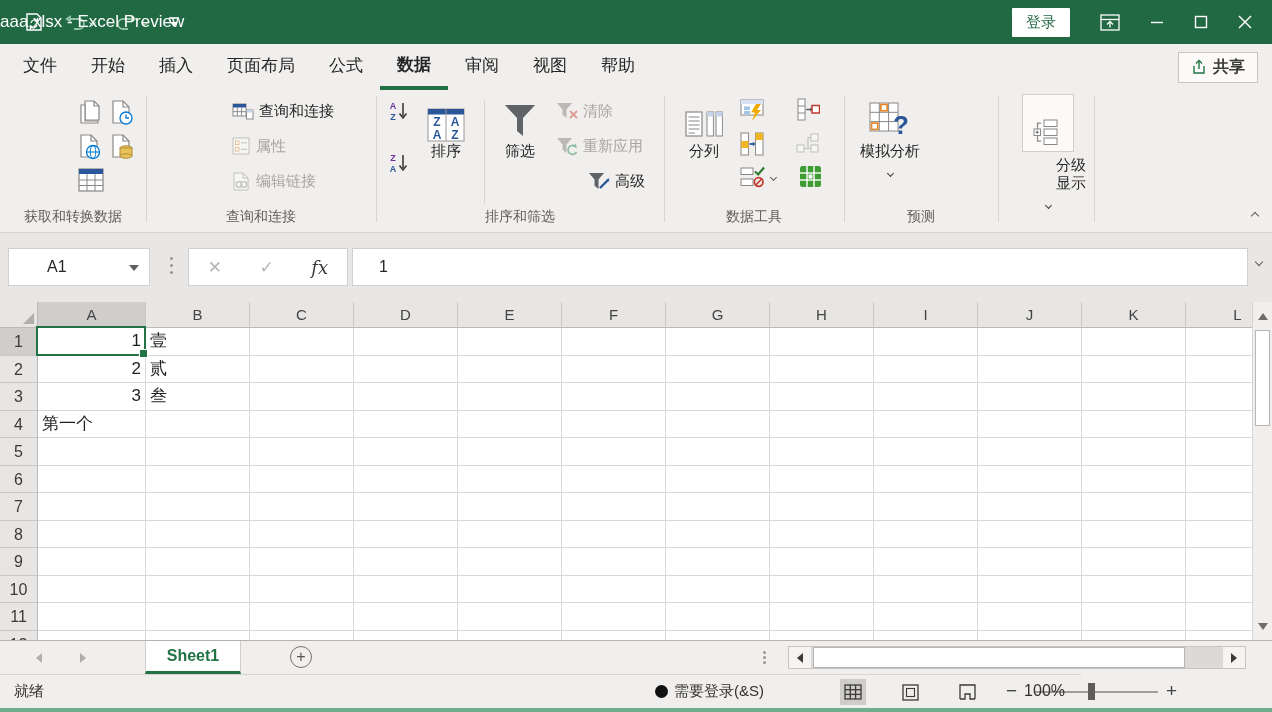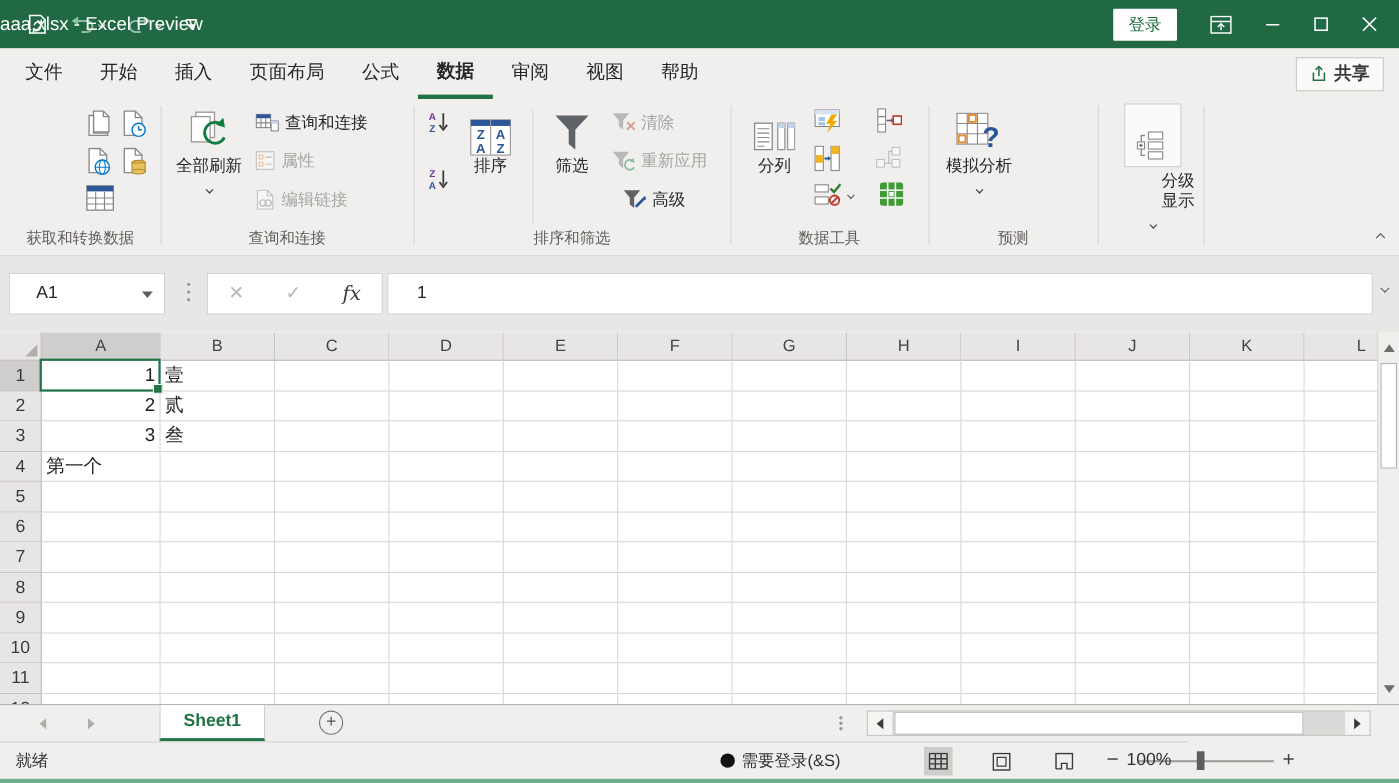--- a/index.html
+++ b/index.html
@@ -42,21 +42,21 @@
   .rsmall{position:absolute;display:flex;align-items:center;gap:5px;font-size:15px;color:#262626;cursor:default;}
   .rsmall .ic{display:flex;align-items:center;}
   .dis{color:#a8a6a4;}
   .dis svg{opacity:.45;}
   .collapse-chv{position:absolute;right:12px;top:120px;color:#605e5c;}
   .outline-ic-box{border:1px solid #d0cecc;background:#fbfaf9;padding:4px 10px;}
 
   
   .fstrip{position:absolute;left:0;top:233px;width:1272px;height:69px;background:#e9e7e5;}
   .namebox{position:absolute;left:8px;top:15px;width:142px;height:38px;background:#fff;
-      border:1px solid #d2d0ce;box-sizing:border-box;font-size:16px;line-height:36px;padding-left:24px;color:#262626;}
+      border:1px solid #d2d0ce;box-sizing:border-box;font-size:16px;line-height:36px;padding-left:38px;color:#262626;}
   .namebox .dd{position:absolute;right:10px;top:16px;width:0;height:0;
       border-left:5px solid transparent;border-right:5px solid transparent;border-top:6px solid #605e5c;}
   .vdots{position:absolute;left:170px;top:24px;width:3px;height:3px;border-radius:50%;background:#9a9896;
       box-shadow:0 7px 0 #9a9896,0 14px 0 #9a9896;}
   .fxbox{position:absolute;left:188px;top:15px;width:160px;height:38px;background:#fff;
       border:1px solid #d2d0ce;box-sizing:border-box;display:flex;align-items:center;justify-content:space-around;}
   .fx-x,.fx-check{color:#b8b6b4;font-size:17px;}
   .fx-glyph{font-family:"DejaVu Serif","Liberation Serif",serif;font-style:italic;font-size:18px;color:#3b3a39;}
   .finput{position:absolute;left:352px;top:15px;width:896px;height:38px;background:#fff;
       border:1px solid #d2d0ce;box-sizing:border-box;font-size:16px;line-height:36px;padding-left:26px;color:#262626;}
@@ -277,32 +277,20 @@
             <line x1="9" y1="6" x2="9" y2="23" stroke="#8a8886"></line>
             <line x1="17" y1="6" x2="17" y2="23" stroke="#8a8886"></line>
             <line x1="1" y1="12" x2="25" y2="12" stroke="#8a8886"></line>
             <line x1="1" y1="17.5" x2="25" y2="17.5" stroke="#8a8886"></line>
           </svg>
       </span>
     </div>
     <div class="glabel" style="left:0px;width:146px;">获取和转换数据</div>
     <div class="gsep" style="left:146px;"></div>
 
-    <div class="rbig" style="left:156px;width:68px;">
-      <div class="ic">
-        <svg width="42" height="42" viewBox="0 0 42 42">
-            <rect x="9" y="2" width="17" height="23" fill="#fff" stroke="#9a9896" stroke-width="1.2"></rect>
-            <rect x="5" y="6" width="17" height="23" fill="#fff" stroke="#9a9896" stroke-width="1.2"></rect>
-            <path d="M35 25a9.5 9.5 0 1 1-2.2-11.5" fill="none" stroke="#107c41" stroke-width="2.6"></path>
-            <polygon points="34,7 35.5,16 27.5,13.5" fill="#107c41"></polygon>
-          </svg>
-      </div>
-      <div class="lbl"><span>全部刷新</span></div>
-      <div style="margin-top:3px;"><span class="chv sm"></span></div>
-    </div>
     <div class="rsmall" style="left:232px;top:12px;">
       <span class="ic">
         <svg width="22" height="19" viewBox="0 0 22 19">
             <rect x="1" y="2" width="13" height="12" fill="#fff" stroke="#8a8886"></rect>
             <rect x="1" y="2" width="13" height="3.5" fill="#2b579a"></rect>
             <line x1="5.3" y1="5.5" x2="5.3" y2="14" stroke="#8a8886"></line>
             <line x1="9.6" y1="5.5" x2="9.6" y2="14" stroke="#8a8886"></line>
             <line x1="1" y1="9.7" x2="14" y2="9.7" stroke="#8a8886"></line>
             <rect x="14.5" y="8" width="6.5" height="9" fill="#fff" stroke="#8a8886"></rect>
             <rect x="14.5" y="8" width="6.5" height="2.5" fill="#c5d3e8"></rect>
@@ -392,21 +380,21 @@
     <div class="rsmall dis" style="left:556px;top:47px;">
       <span class="ic">
         <svg width="22" height="19" viewBox="0 0 22 19">
             <polygon points="1,1 16,1 10.5,7.5 10.5,16 6.5,12.8 6.5,7.5" fill="#7a7a7a"></polygon>
             <path d="M20.5 15a4.5 4.5 0 1 1-1-5.6" fill="none" stroke="#107c41" stroke-width="1.6"></path>
             <polygon points="20,6.5 20.8,11 16.8,9.8" fill="#107c41"></polygon>
           </svg>
       </span>
       <span>重新应用</span>
     </div>
-    <div class="rsmall" style="left:566px;top:82px;align-items:center;">
+    <div class="rsmall" style="left:588px;top:82px;align-items:center;">
       <span class="ic">
         <svg width="22" height="19" viewBox="0 0 22 19">
             <polygon points="1,1 16,1 10.5,7.5 10.5,17 6.5,13.8 6.5,7.5" fill="#5f6368"></polygon>
             <line x1="12" y1="16" x2="20" y2="8" stroke="#2b579a" stroke-width="2.4"></line>
             <polygon points="20.5,6 21.5,9.5 18,8.5" fill="#2b579a"></polygon>
           </svg>
       </span>
       <span>高级</span>
     </div>
     <div class="glabel" style="left:376px;width:288px;">排序和筛选</div>

